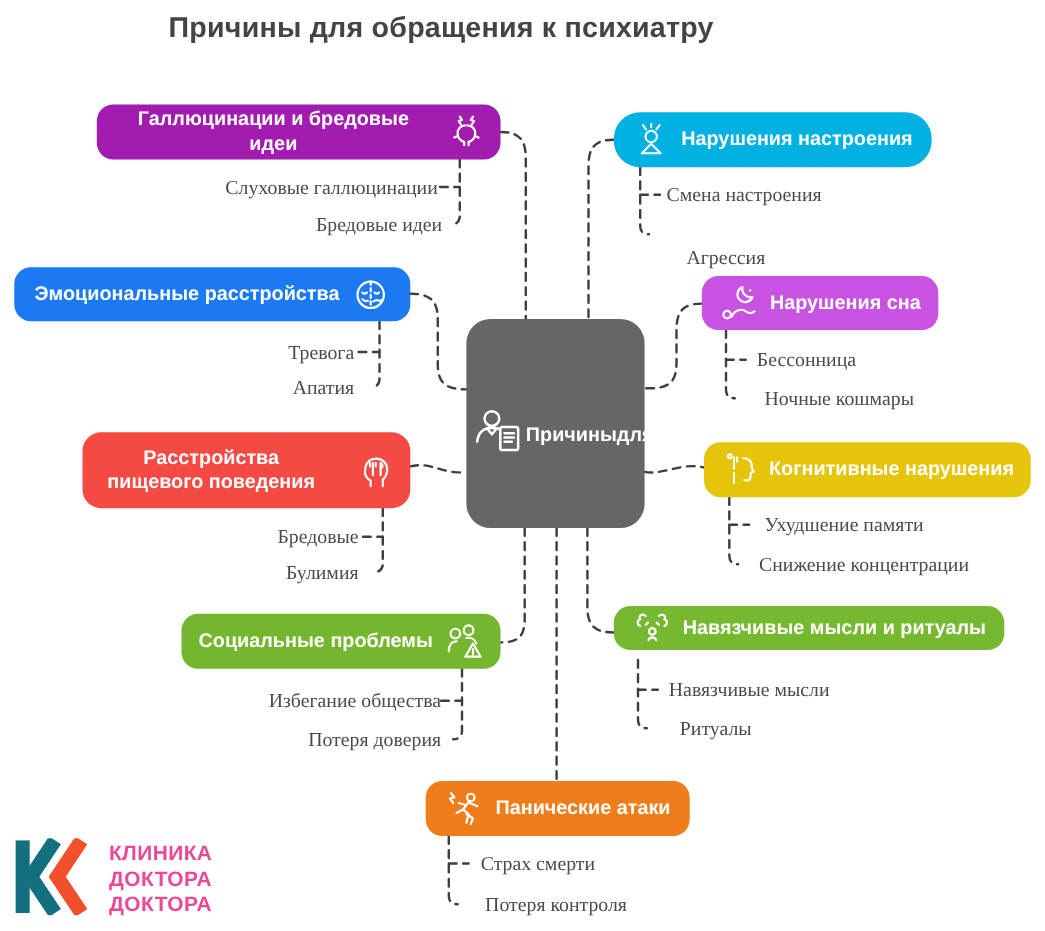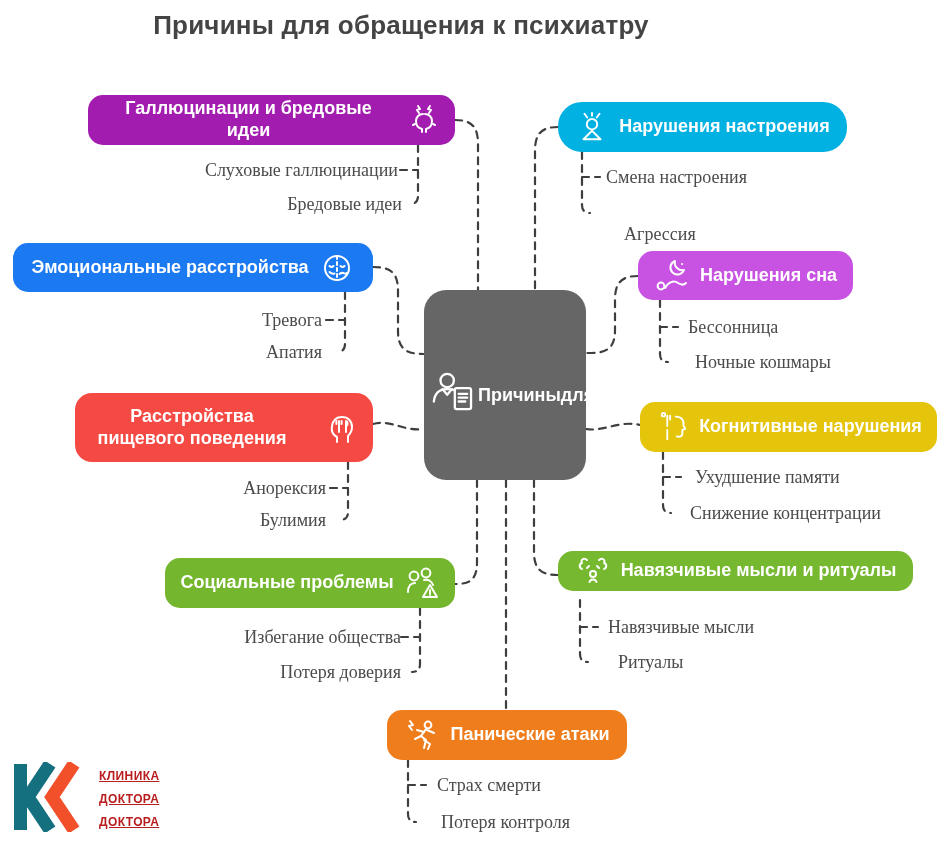--- a/index.html
+++ b/index.html
@@ -29,23 +29,22 @@
     padding-top:20px;box-sizing:border-box;font-weight:700;font-size:18px;line-height:1.5;
     text-align:center;
   }
   .child{
     position:absolute;z-index:2;height:26px;line-height:26px;
     font-size:18px;color:#4b4b4b;white-space:nowrap;font-family:Liberation Serif, serif;
   }
   .child.r{text-align:right;}
   .logo{position:absolute;left:14px;top:762px;display:flex;align-items:center;gap:13px;z-index:2;}
   .logo-text{
-    font-size:12px;font-weight:700;color:#b91c1c;line-height:23px;
+    font-size:19px;font-weight:700;color:#ec4899;line-height:23px;
     letter-spacing:0.4px;
-    text-decoration:underline;
   }
 </style>
 </head>
 <body>
 
 <div class="stage">
 
   <div class="title">Причины для обращения к психиатру</div>
 
   <svg class="connectors" width="950" height="846">
@@ -167,21 +166,21 @@
   <div class="node" style="left: 75px; top: 393px; width: 298px; height: 69px; border-radius: 17px; background-color: rgb(245, 73, 67); gap: 28px;">
     <span style="max-width:215px;">Расстройства пищевого поведения</span>
     <span class="nicon">
       <svg width="36" height="36" viewBox="0 0 36 36" fill="none" stroke="#ffffff" stroke-width="2" stroke-linecap="round" stroke-linejoin="round">
         <path d="M13 32v-5c-4-2-6-6-5-11 1-6 5-9 10-9 6 0 10 4 10 10 0 4-2 7-4 9v6"></path>
         <path d="M15 11v4m-2.6-4v3m5.2-3v3M15 15v7"></path>
         <path d="M22 11v11M22 11c2.2 0.5 2.2 4.5 0 5"></path>
       </svg>
     </span>
   </div>
-  <div class="child r" style="right:624px;top:475px;">Анорексия</div>
+  <div class="child r" style="right:624px;top:475px;">Бредовые</div>
   <div class="child r" style="right:624px;top:507px;">Булимия</div>
 
   <div class="node" style="left: 640px; top: 402px; width: 297px; height: 50px; background-color: rgb(229, 196, 12);">
     <span class="nicon">
       <svg width="34" height="34" viewBox="0 0 36 36" fill="none" stroke="#ffffff" stroke-width="2" stroke-linecap="round" stroke-linejoin="round">
         <circle cx="9" cy="5" r="1.8"></circle>
         <path d="M13 6v5m3-5v4M13 11v6m0 4v10"></path>
         <path d="M22 7c6 0 9 4 8 9l2 4-3 1v4c0 3-3 4-6 3"></path>
       </svg>
     </span>

